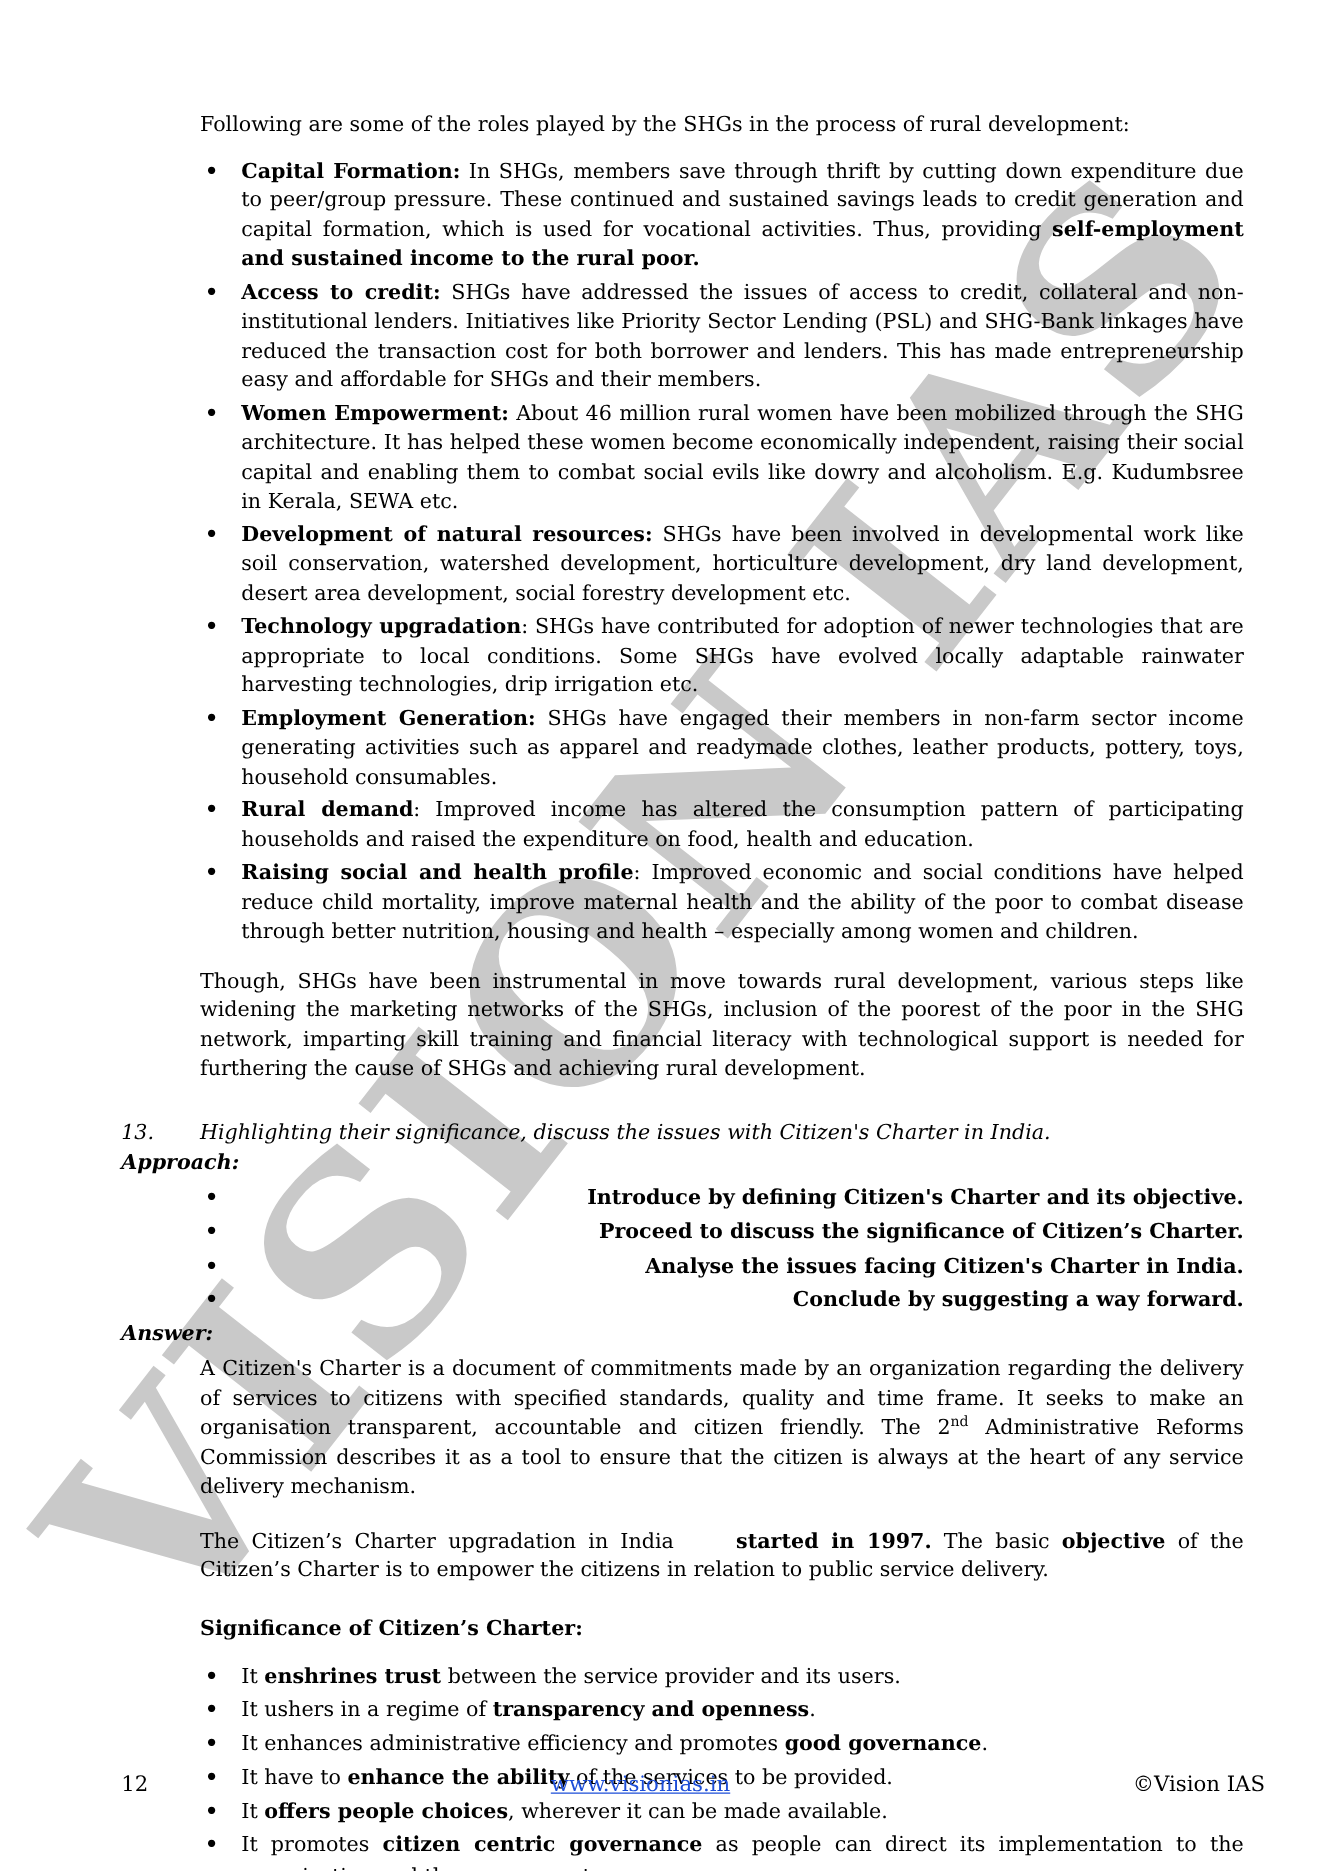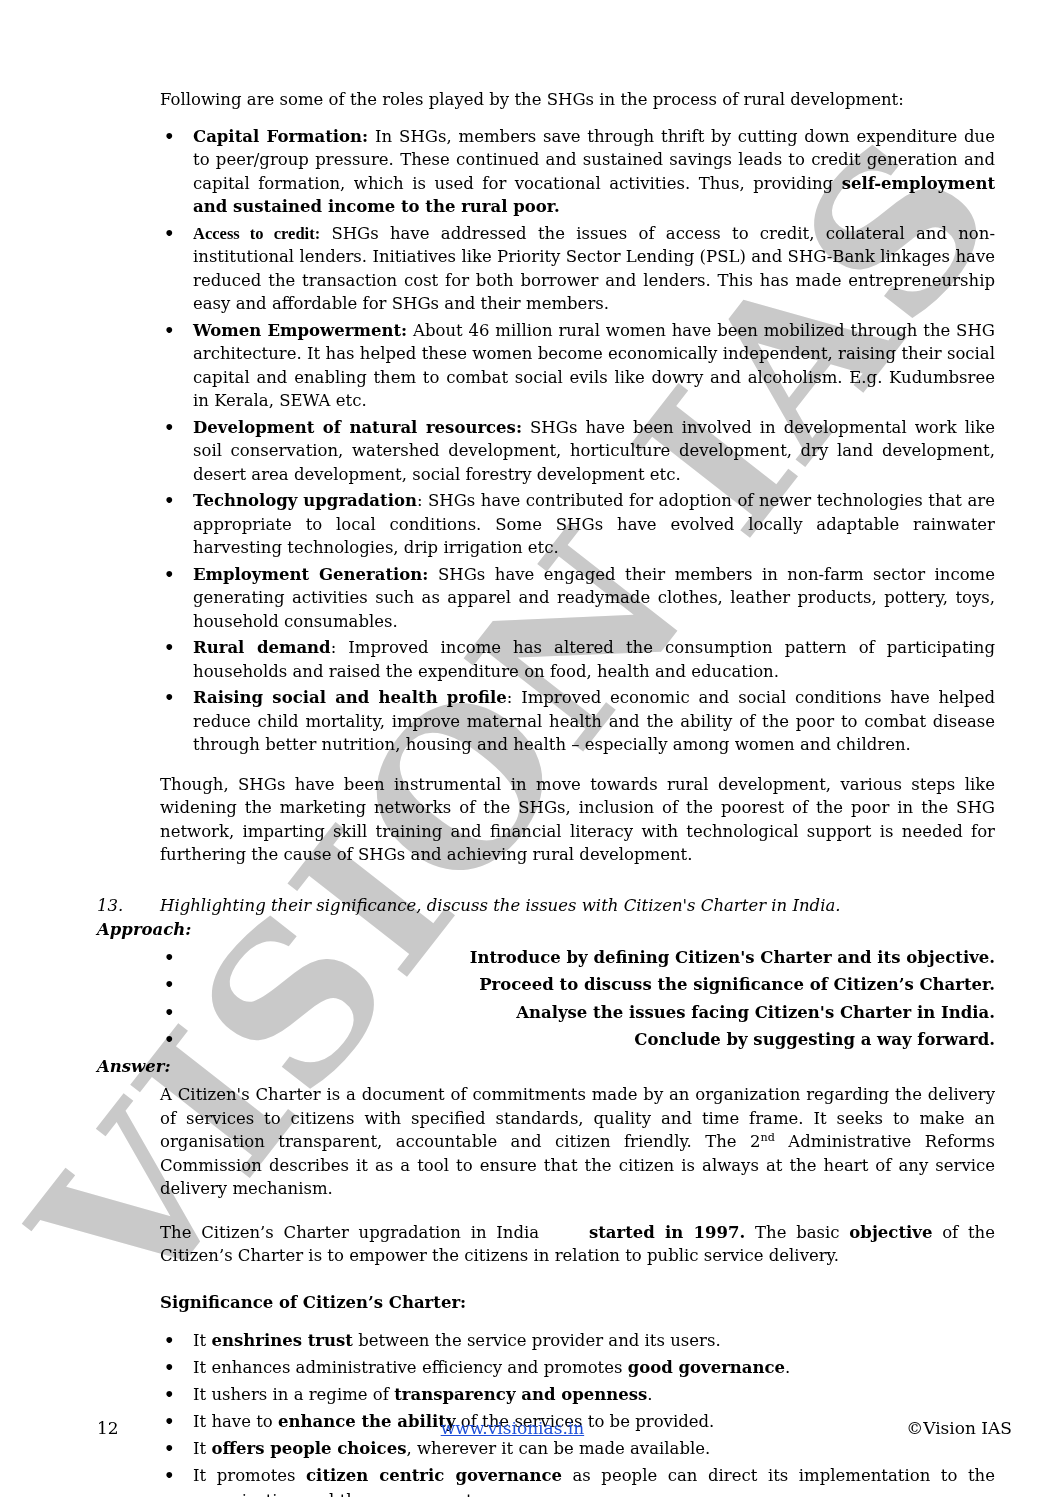--- a/index.html
+++ b/index.html
@@ -89,21 +89,21 @@
 <div class="watermark">VISION IAS</div>
 
 <div class="content">
 
   <p class="para">Following are some of the roles played by the SHGs in the process of rural development:</p>
 
   <ul class="doc-list">
 
       <li><span style="font-weight: bold;">Capital Formation:</span><span> In SHGs, members save through thrift by cutting down expenditure due to peer/group pressure. These continued and sustained savings leads to credit generation and capital formation, which is used for vocational activities. Thus, providing </span><span style="font-weight: bold;">self-employment and sustained income to the rural poor.</span></li>
 
-      <li><span style="font-weight: bold; font-family: Liberation Serif, serif;">Access to credit:</span><span> SHGs have addressed the issues of access to credit, collateral and non-institutional lenders. Initiatives like Priority Sector Lending (PSL) and SHG-Bank linkages have reduced the transaction cost for both borrower and lenders. This has made entrepreneurship easy and affordable for SHGs and their members.</span></li>
+      <li><span style="font-weight: bold;">Access to credit:</span><span> SHGs have addressed the issues of access to credit, collateral and non-institutional lenders. Initiatives like Priority Sector Lending (PSL) and SHG-Bank linkages have reduced the transaction cost for both borrower and lenders. This has made entrepreneurship easy and affordable for SHGs and their members.</span></li>
 
       <li><span style="font-weight: bold;">Women Empowerment:</span><span> About 46 million rural women have been mobilized through the SHG architecture. It has helped these women become economically independent, raising their social capital and enabling them to combat social evils like dowry and alcoholism. E.g. Kudumbsree in Kerala, SEWA etc.</span></li>
 
       <li><span style="font-weight: bold;">Development of natural resources:</span><span> SHGs have been involved in developmental work like soil conservation, watershed development, horticulture development, dry land development, desert area development, social forestry development etc.</span></li>
 
       <li><span style="font-weight: bold;">Technology upgradation</span><span>: SHGs have contributed for adoption of newer technologies that are appropriate to local conditions. Some SHGs have evolved locally adaptable rainwater harvesting technologies, drip irrigation etc.</span></li>
 
       <li><span style="font-weight: bold;">Employment Generation:</span><span> SHGs have engaged their members in non-farm sector income generating activities such as apparel and readymade clothes, leather products, pottery, toys, household consumables.</span></li>
 
       <li><span style="font-weight: bold;">Rural demand</span><span>: Improved income has altered the consumption pattern of participating households and raised the expenditure on food, health and education.</span></li>
@@ -136,23 +136,23 @@
   <p class="para answer-para1"><span>A Citizen's Charter is a document of commitments made by an organization regarding the delivery of services to citizens with specified standards, quality and time frame. It seeks to make an organisation transparent, accountable and citizen friendly. The 2</span><sup>nd</sup><span> Administrative Reforms Commission describes it as a tool to ensure that the citizen is always at the heart of any service delivery mechanism.</span></p>
 
   <p class="para answer-para2"><span>The Citizen’s Charter upgradation in India </span><span style="font-weight: bold; margin-left: 40px;">started in 1997.</span><span> The basic </span><span style="font-weight: bold;">objective</span><span> of the Citizen’s Charter is to empower the citizens in relation to public service delivery.</span></p>
 
   <div class="subheading">Significance of Citizen’s Charter:</div>
 
   <ul class="doc-list significance-list">
 
       <li><span>It </span><span style="font-weight: bold;">enshrines trust</span><span> between the service provider and its users.</span></li>
 
+      <li><span>It ushers in a regime of </span><span style="font-weight: bold;">transparency and openness</span><span>.</span></li>
+
       <li><span>It enhances administrative efficiency and promotes </span><span style="font-weight: bold;">good governance</span><span>.</span></li>
-
-      <li><span>It ushers in a regime of </span><span style="font-weight: bold;">transparency and openness</span><span>.</span></li>
 
       <li><span>It have to </span><span style="font-weight: bold;">enhance the ability</span><span> of the services to be provided.</span></li>
 
       <li><span>It </span><span style="font-weight: bold;">offers people choices</span><span>, wherever it can be made available.</span></li>
 
       <li><span>It promotes </span><span style="font-weight: bold;">citizen centric governance</span><span> as people can direct its implementation to the organization and the government.</span></li>
     </ul>
 
 </div>
 

